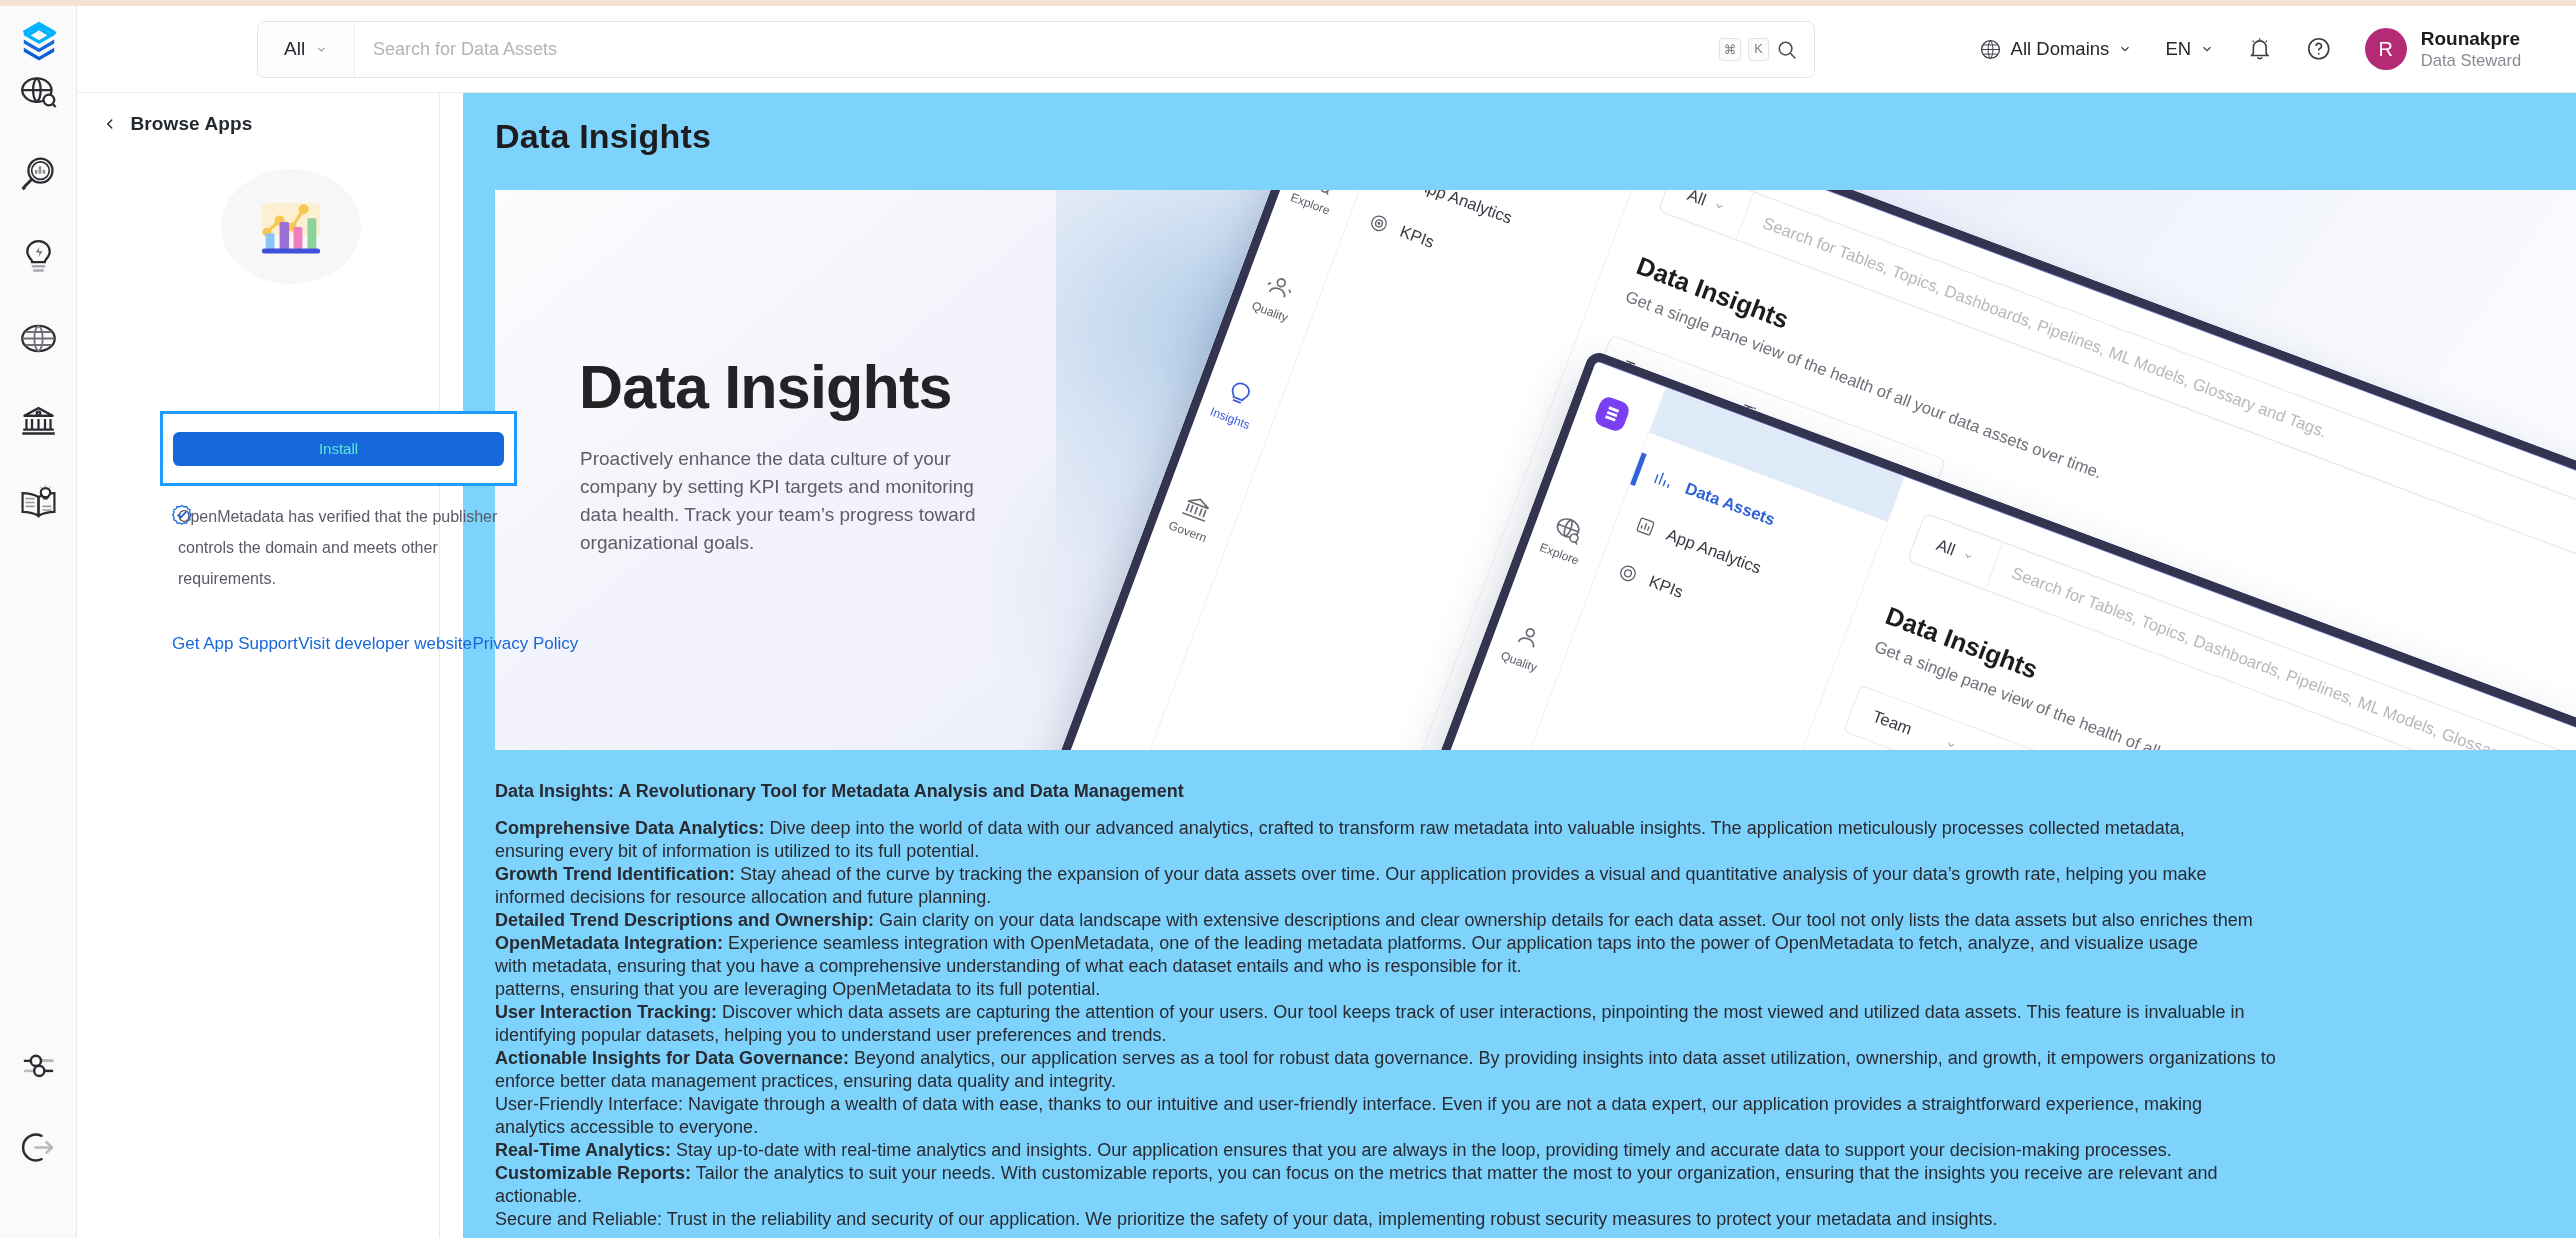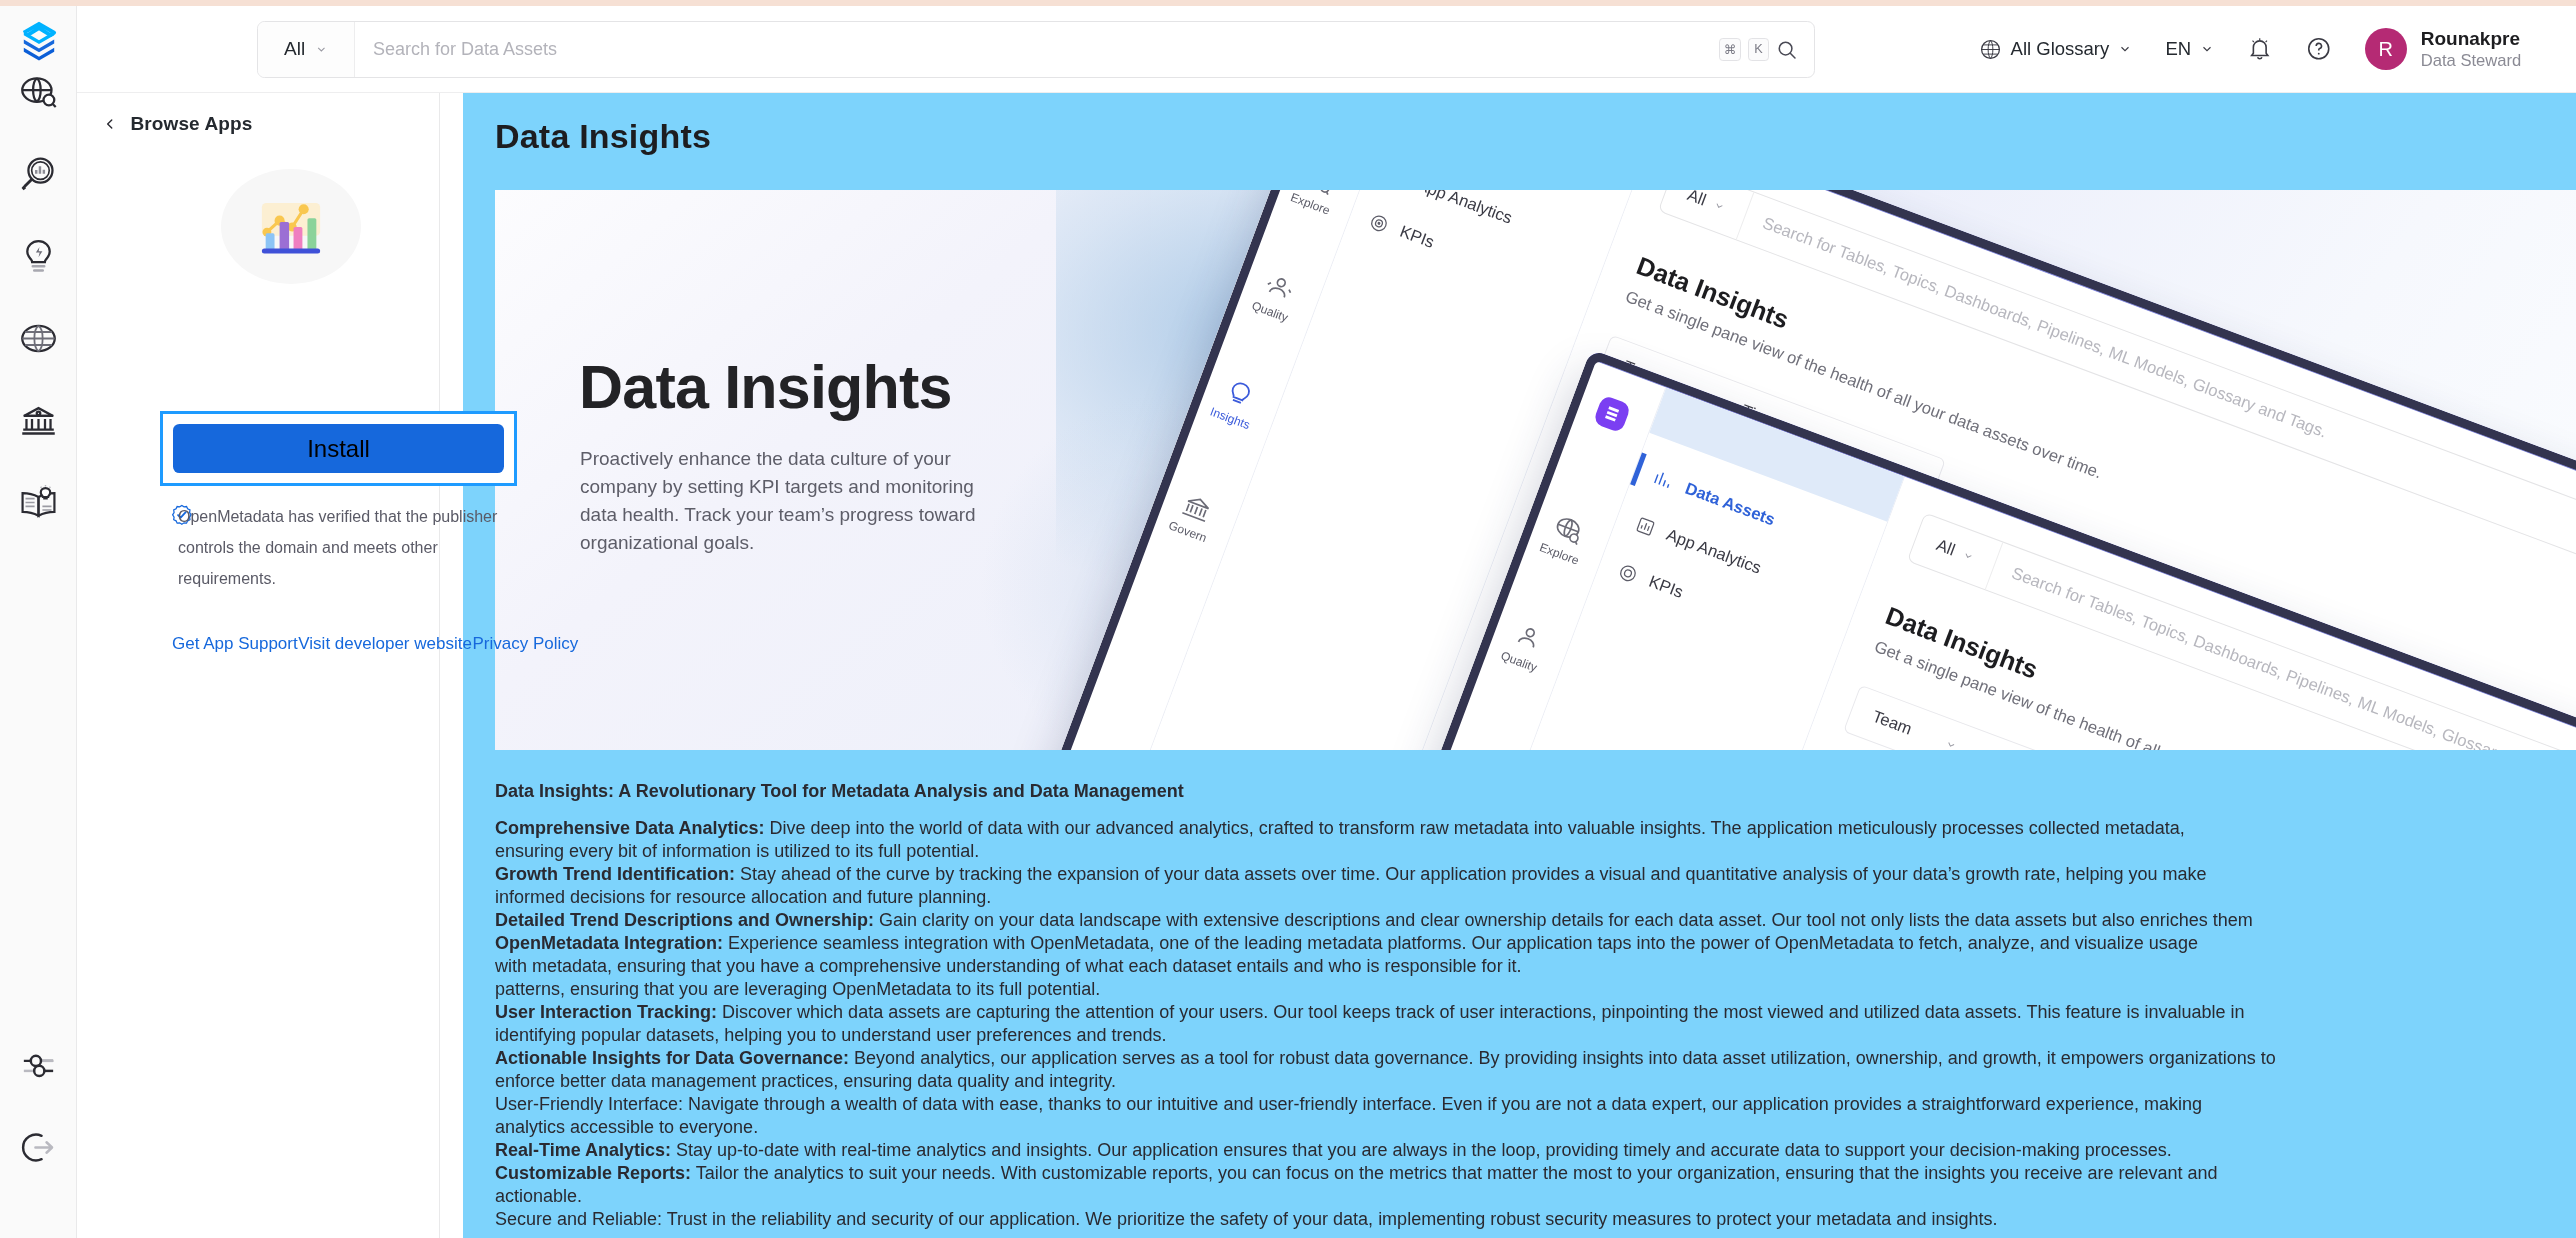--- a/index.html
+++ b/index.html
@@ -66,24 +66,24 @@
     display: flex; align-items: center; justify-content: center;
   }
   #install-focus {
     position: absolute; top: 318px; left: 83px;
     width: 357px; height: 75px;
     border: 3.2px solid #1e9bff;
     background: #fff;
     display: flex; align-items: center; justify-content: center;
   }
   #install-button {
-    width: 331px; height: 49px;
+    width: 331px; height: 34px;
     background: #1668dc;
     border: none; border-radius: 6.4px;
-    color: #000000; font-size: 24px; font-weight: 400;
+    color: #5eead4; font-size: 15px; font-weight: 400;
     font-family: "Liberation Sans", sans-serif;
     cursor: pointer;
     display: flex; align-items: center; justify-content: center;
   }
   #verified-block {
     position: absolute; top: 408px; left: 101px;
     width: 333px;
     font-size: 16px; line-height: 31px; color: #5a5a66;
   }
   #verified-icon {
@@ -406,21 +406,21 @@
       </svg>
     </div>
   </div>
 
   <div id="header-right">
     <div class="hdr-item">
       <svg width="23" height="23" viewBox="0 0 24 24" fill="none" stroke="#3a3a43" stroke-width="1.3">
         <ellipse cx="12" cy="12" rx="9.3" ry="9.3"></ellipse>
         <path d="M12 2.7c-3.3 2.9-3.3 15.7 0 18.6M12 2.7c3.3 2.9 3.3 15.7 0 18.6M2.7 12h18.6M4.3 7.2h15.4M4.3 16.8h15.4" stroke-width="1"></path>
       </svg>
-      <span class="hdr-label">All Glossary</span>
+      <span class="hdr-label">All Domains</span>
       <svg width="14" height="14" viewBox="0 0 24 24" fill="none" stroke="#3a3a43" stroke-width="1.9">
           <path d="M6 9l6 6 6-6"></path>
         </svg>
     </div>
 
     <div class="hdr-item">
       <span class="hdr-label">EN</span>
       <svg width="14" height="14" viewBox="0 0 24 24" fill="none" stroke="#3a3a43" stroke-width="1.9">
           <path d="M6 9l6 6 6-6"></path>
         </svg>

